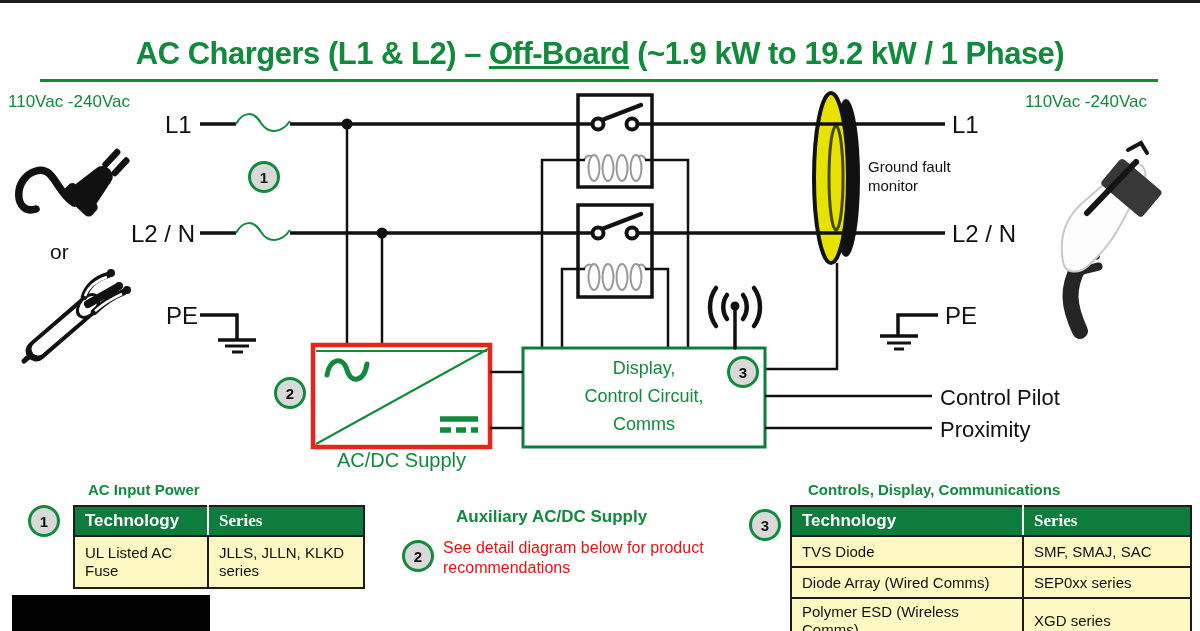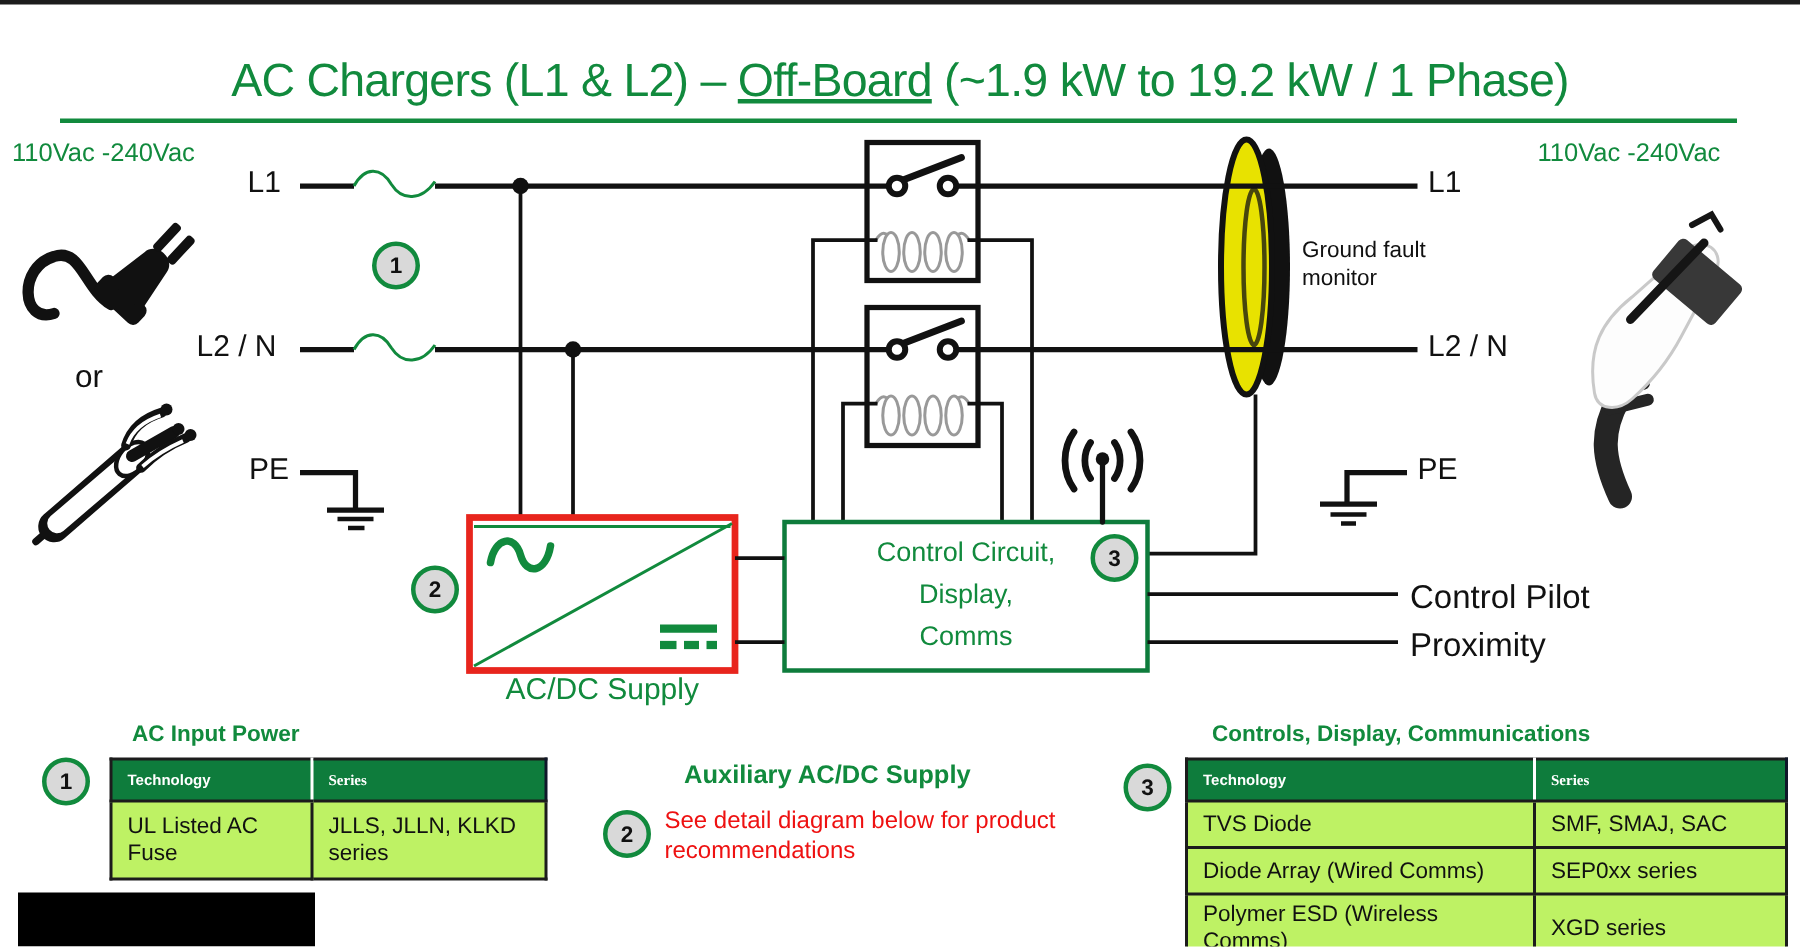--- a/index.html
+++ b/index.html
@@ -1,39 +1,39 @@
 <!DOCTYPE html>
 <html><head>
 <meta charset="utf-8">
 <style>
   html,body{margin:0;padding:0;background:#ffffff;}
   body{font-family:"Liberation Sans", sans-serif; width:1200px; height:631px; overflow:hidden;}
   .stage{position:relative;width:1200px;height:631px;background:#fff;}
   .abs{position:absolute;}
   .topbar{left:0;top:0;width:1200px;height:3px;background:#1c1c1c;}
-  .title{left:0;top:36px;width:1200px;text-align:center;font-size:31px;font-weight:normal;color:#118a3d;letter-spacing:-0.5px;white-space:nowrap;}
+  .title{left:0;top:36px;width:1200px;text-align:center;font-size:31px;font-weight:bold;color:#118a3d;letter-spacing:-0.5px;white-space:nowrap;}
   .title .u{text-decoration:underline;}
   .rule{left:40px;top:79px;width:1118px;height:3px;background:#118a3d;}
   .vac{font-size:17px;color:#118a3d;}
-  .netlbl{font-size:20px;color:#111;}
+  .netlbl{font-size:24px;color:#111;}
   .orlbl{font-size:21px;color:#111;}
   .gfm{font-size:15px;color:#111;width:92px;line-height:1.25;}
   .cbox-text{left:523px;top:355px;width:242px;text-align:center;color:#118a3d;font-size:18px;line-height:1.55;}
   .acdc-lbl{left:313px;top:449px;width:177px;text-align:center;color:#118a3d;font-size:20px;}
   .rednote{color:#ee1111;}
   .acdc-note{left:279px;top:470px;width:260px;font-size:14.5px;line-height:1.1;}
   .pilot{font-size:22px;color:#111;}
   .badge{box-sizing:border-box;width:32px;height:32px;border-radius:50%;border:3.5px solid #118a3d;background:#d9d9d9;display:flex;align-items:center;justify-content:center;font-size:15px;font-weight:bold;color:#111;}
   .sec-head{font-size:15px;font-weight:bold;color:#118a3d;}
   .aux-head{font-size:17px;font-weight:bold;color:#118a3d;}
   .aux-note{left:443px;top:538px;width:316px;font-size:16px;line-height:1.25;}
   table.spec{border-collapse:collapse;table-layout:fixed;background:#fff;}
-  table.spec th{background:#0e7c3c;color:#fff;font-size:10px;font-weight:bold;text-align:left;padding:4px 10px;border:2px solid #1c1c1c;border-right:2px solid #fff;}
+  table.spec th{background:#0e7c3c;color:#fff;font-size:17px;font-weight:bold;text-align:left;padding:4px 10px;border:2px solid #1c1c1c;border-right:2px solid #fff;}
   table.spec th:last-child{border-right:2px solid #0f172a;font-family:Liberation Serif, serif;}
-  table.spec td{font-size:15px;color:#111;text-align:left;vertical-align:middle;padding:4px 10px;border:2px solid #1c1c1c;background:#bef264;line-height:1.2;}
+  table.spec td{font-size:15px;color:#111;text-align:left;vertical-align:middle;padding:4px 10px;border:2px solid #1c1c1c;background:#fef9c3;line-height:1.2;}
   .blackbox{left:12px;top:595px;width:198px;height:36px;background:#000;}
   svg{display:block;}
 </style>
 </head>
 <body>
 
 <div class="stage">
 
   <div class="abs topbar"></div>
 
@@ -217,22 +217,22 @@
   <div class="abs netlbl" style="left:165px;top:111px;">L1</div>
   <div class="abs netlbl" style="left:131px;top:220px;">L2 / N</div>
   <div class="abs netlbl" style="left:166px;top:302px;">PE</div>
   <div class="abs netlbl" style="left:952px;top:111px;">L1</div>
   <div class="abs netlbl" style="left:952px;top:220px;">L2 / N</div>
   <div class="abs netlbl" style="left:945px;top:302px;">PE</div>
 
   <div class="abs gfm" style="left:868px;top:158px;">Ground fault monitor</div>
 
   <div class="abs cbox-text">
+    <div>Display,</div>
     <div>Control Circuit,</div>
-    <div>Display,</div>
     <div>Comms</div>
   </div>
 
   <div class="abs acdc-lbl">AC/DC Supply</div>
 
   <div class="abs pilot" style="left:940px;top:385px;">Control Pilot</div>
   <div class="abs pilot" style="left:940px;top:417px;">Proximity</div>
 
   <div class="abs badge" style="left:248px;top:161px;">1</div>
   <div class="abs badge" style="left:274px;top:377px;">2</div>

